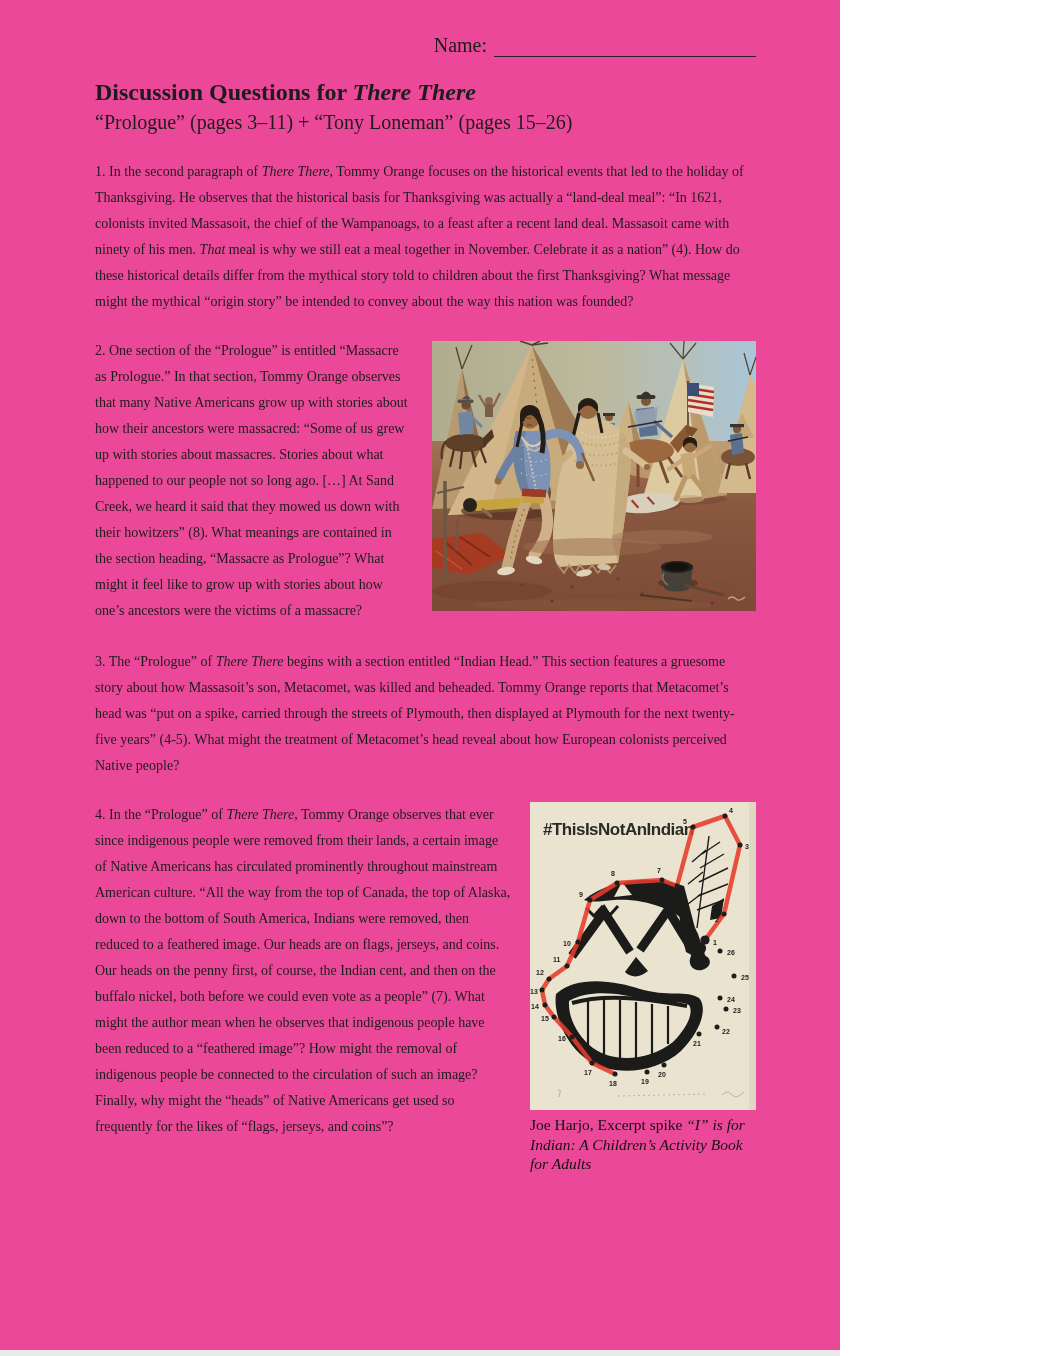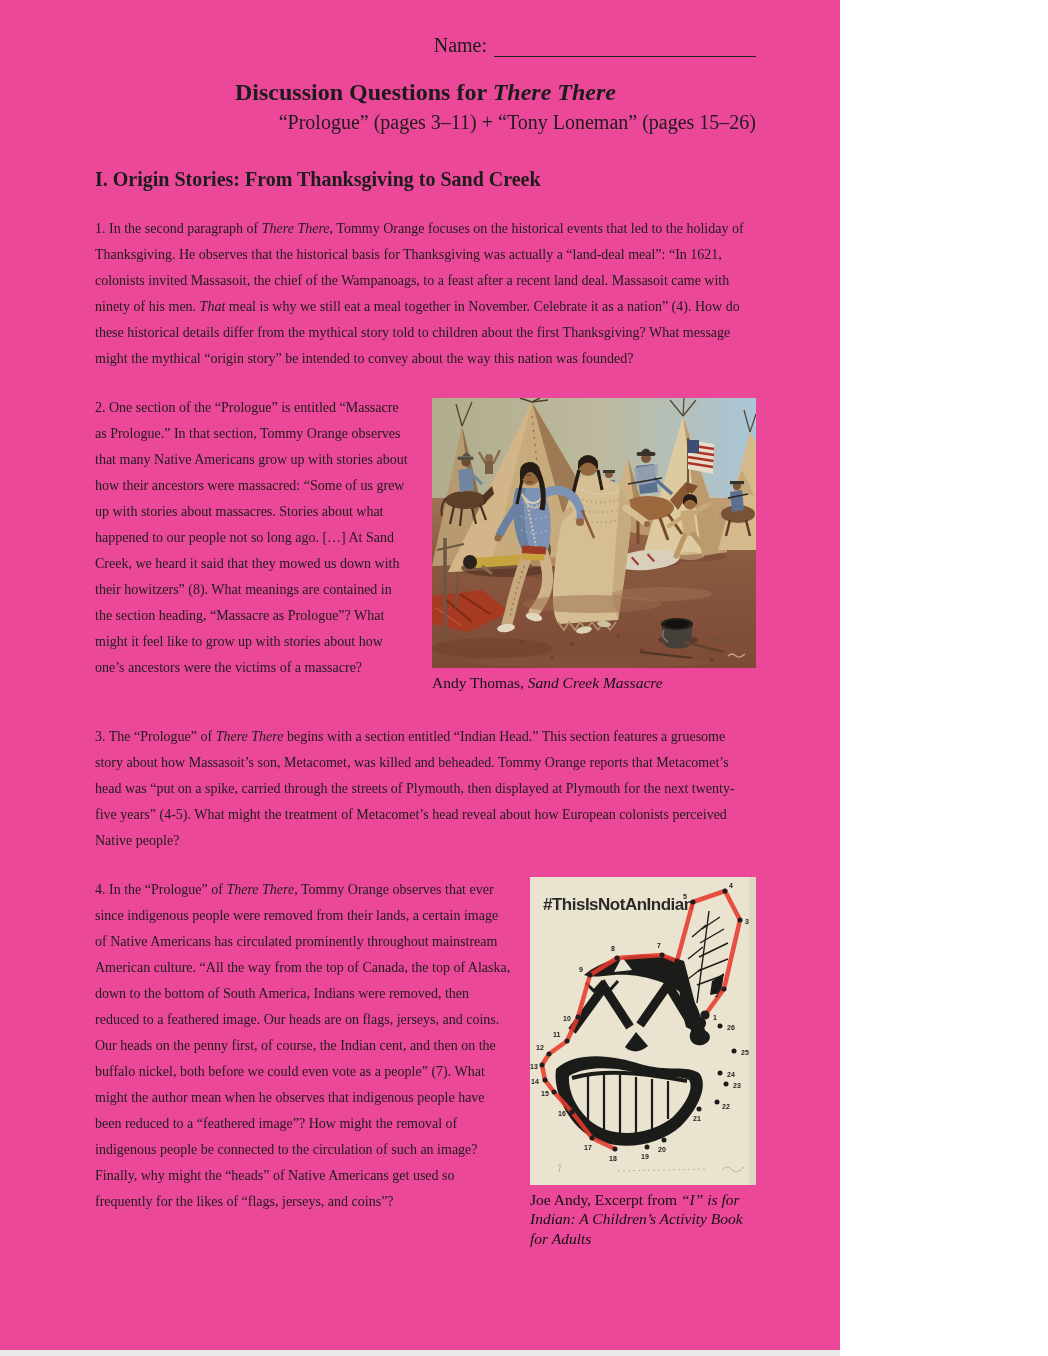--- a/index.html
+++ b/index.html
@@ -13,23 +13,23 @@
     color:#1c1c1c;
   }
   .content { padding:28px 84px 0 95px; }
 
   .name-row { text-align:right; font-size:20px; margin-top:6px; }
   .name-line {
     display:inline-block; width:262px; height:1.05em;
     border-bottom:1.7px solid #222; margin-left:7px; vertical-align:bottom;
   }
 
-  .title { text-align:center; font-size:24px; font-weight:bold; margin-top:22px; }
+  .title { font-size:24px; font-weight:bold; margin-top:22px; }
   .title em { font-style:italic; }
-  .subtitle { text-align:right; font-size:20px; margin-top:5px; }
+  .subtitle { text-align:left; font-size:20px; margin-top:5px; }
 
   h2.sec { font-size:20px; font-weight:bold; margin:34px 0 0 0; clear:both; }
   p.para { font-size:14px; line-height:26px; margin:25px 0 0 0; }
   p.para em, .cap em { font-style:italic; }
 
   .qblock { margin-top:23px; }
   .qblock::after { content:""; display:block; clear:both; }
   .qblock p.para { margin-top:0; }
 
   figure { margin:0; }
@@ -48,21 +48,20 @@
 
     <div class="name-row">
       <span>Name:</span><span class="name-line"></span>
     </div>
 
     <div class="title">
       <span>Discussion Questions for </span><em>There There</em>
     </div>
     <div class="subtitle">“Prologue” (pages 3–11) + “Tony Loneman” (pages 15–26)</div>
 
-    <h2 class="sec">I. Origin Stories: From Thanksgiving to Sand Creek</h2>
 
     <p class="para"><span>1. In the second paragraph of </span><em>There There</em><span>, Tommy Orange focuses on the historical events that led to the holiday of Thanksgiving. He observes that the historical basis for Thanksgiving was actually a “land-deal meal”: “In 1621, colonists invited Massasoit, the chief of the Wampanoags, to a feast after a recent land deal. Massasoit came with ninety of his men. </span><em>That</em><span> meal is why we still eat a meal together in November. Celebrate it as a nation” (4). How do these historical details differ from the mythical story told to children about the first Thanksgiving? What message might the mythical “origin story” be intended to convey about the way this nation was founded?</span></p>
 
     <div class="qblock">
       <figure class="fig1">
 
         <svg class="art" width="324" height="270" viewBox="0 0 324 270">
           <defs>
             <linearGradient id="skyg" x1="0" y1="0" x2="1" y2="0">
               <stop offset="0" stop-color="#b0ac8e"></stop>
@@ -284,21 +283,20 @@
             <ellipse cx="160" cy="264" rx="120" ry="6" fill="#8a563e" opacity="0.5"></ellipse>
             <circle cx="140" cy="246" r="1.8" fill="#5a3826" opacity="0.7"></circle>
             <circle cx="186" cy="238" r="1.5" fill="#5a3826" opacity="0.7"></circle>
             <circle cx="120" cy="260" r="1.8" fill="#5a3826" opacity="0.7"></circle>
             <circle cx="210" cy="252" r="1.5" fill="#5a3826" opacity="0.7"></circle>
             <circle cx="90" cy="244" r="1.6" fill="#5a3826" opacity="0.7"></circle>
             <circle cx="280" cy="262" r="1.8" fill="#5a3826" opacity="0.7"></circle>
             <path d="M296,258 q4,-4 8,0 q3,3 9,-2" stroke="#caa27c" stroke-width="1.2" fill="none"></path>
           </g>
         </svg>
-        <figcaption class="cap"><span>Andy Thomas, </span><em>Sand Creek Massacre</em></figcaption>
       </figure>
       <p class="para"><span>2. One section of the “Prologue” is entitled “Massacre as Prologue.” In that section, Tommy Orange observes that many Native Americans grow up with stories about how their ancestors were massacred: “Some of us grew up with stories about massacres. Stories about what happened to our people not so long ago. […] At Sand Creek, we heard it said that they mowed us down with their howitzers” (8). What meanings are contained in the section heading, “Massacre as Prologue”? What might it feel like to grow up with stories about how one’s ancestors were the victims of a massacre?</span></p>
     </div>
 
 
     <p class="para"><span>3. The “Prologue” of </span><em>There There</em><span> begins with a section entitled “Indian Head.” This section features a gruesome story about how Massasoit’s son, Metacomet, was killed and beheaded. Tommy Orange reports that Metacomet’s head was “put on a spike, carried through the streets of Plymouth, then displayed at Plymouth for the next twenty-five years” (4-5). What might the treatment of Metacomet’s head reveal about how European colonists perceived Native people?</span></p>
 
     <div class="qblock">
       <figure class="fig2">
 
@@ -399,20 +397,20 @@
               <circle cx="190" cy="196" r="2.5"></circle>
               <text x="197" y="200">24</text>
               <circle cx="204" cy="174" r="2.5"></circle>
               <text x="211" y="178">25</text>
               <circle cx="190" cy="149" r="2.5"></circle>
               <text x="197" y="153">26</text>
               <circle cx="175" cy="162" r="2.5"></circle>
               <text x="166" y="156">27</text>
             </g>
         </svg>
-        <figcaption class="cap"><span>Joe Andy, Excerpt from </span><em>“I” is for Indian: A Children’s Activity Book for Adults</em></figcaption>
+        <figcaption class="cap"><span>Joe Harjo, Excerpt spike </span><em>“I” is for Indian: A Children’s Activity Book for Adults</em></figcaption>
       </figure>
       <p class="para"><span>4. In the “Prologue” of </span><em>There There</em><span>, Tommy Orange observes that ever since indigenous people were removed from their lands, a certain image of Native Americans has circulated prominently throughout mainstream American culture. “All the way from the top of Canada, the top of Alaska, down to the bottom of South America, Indians were removed, then reduced to a feathered image. Our heads are on flags, jerseys, and coins. Our heads on the penny first, of course, the Indian cent, and then on the buffalo nickel, both before we could even vote as a people” (7). What might the author mean when he observes that indigenous people have been reduced to a “feathered image”? How might the removal of indigenous people be connected to the circulation of such an image? Finally, why might the “heads” of Native Americans get used so frequently for the likes of “flags, jerseys, and coins”?</span></p>
     </div>
 
   </div>
   <div class="bottom-strip"></div>
 </div>
 
 </body></html>

